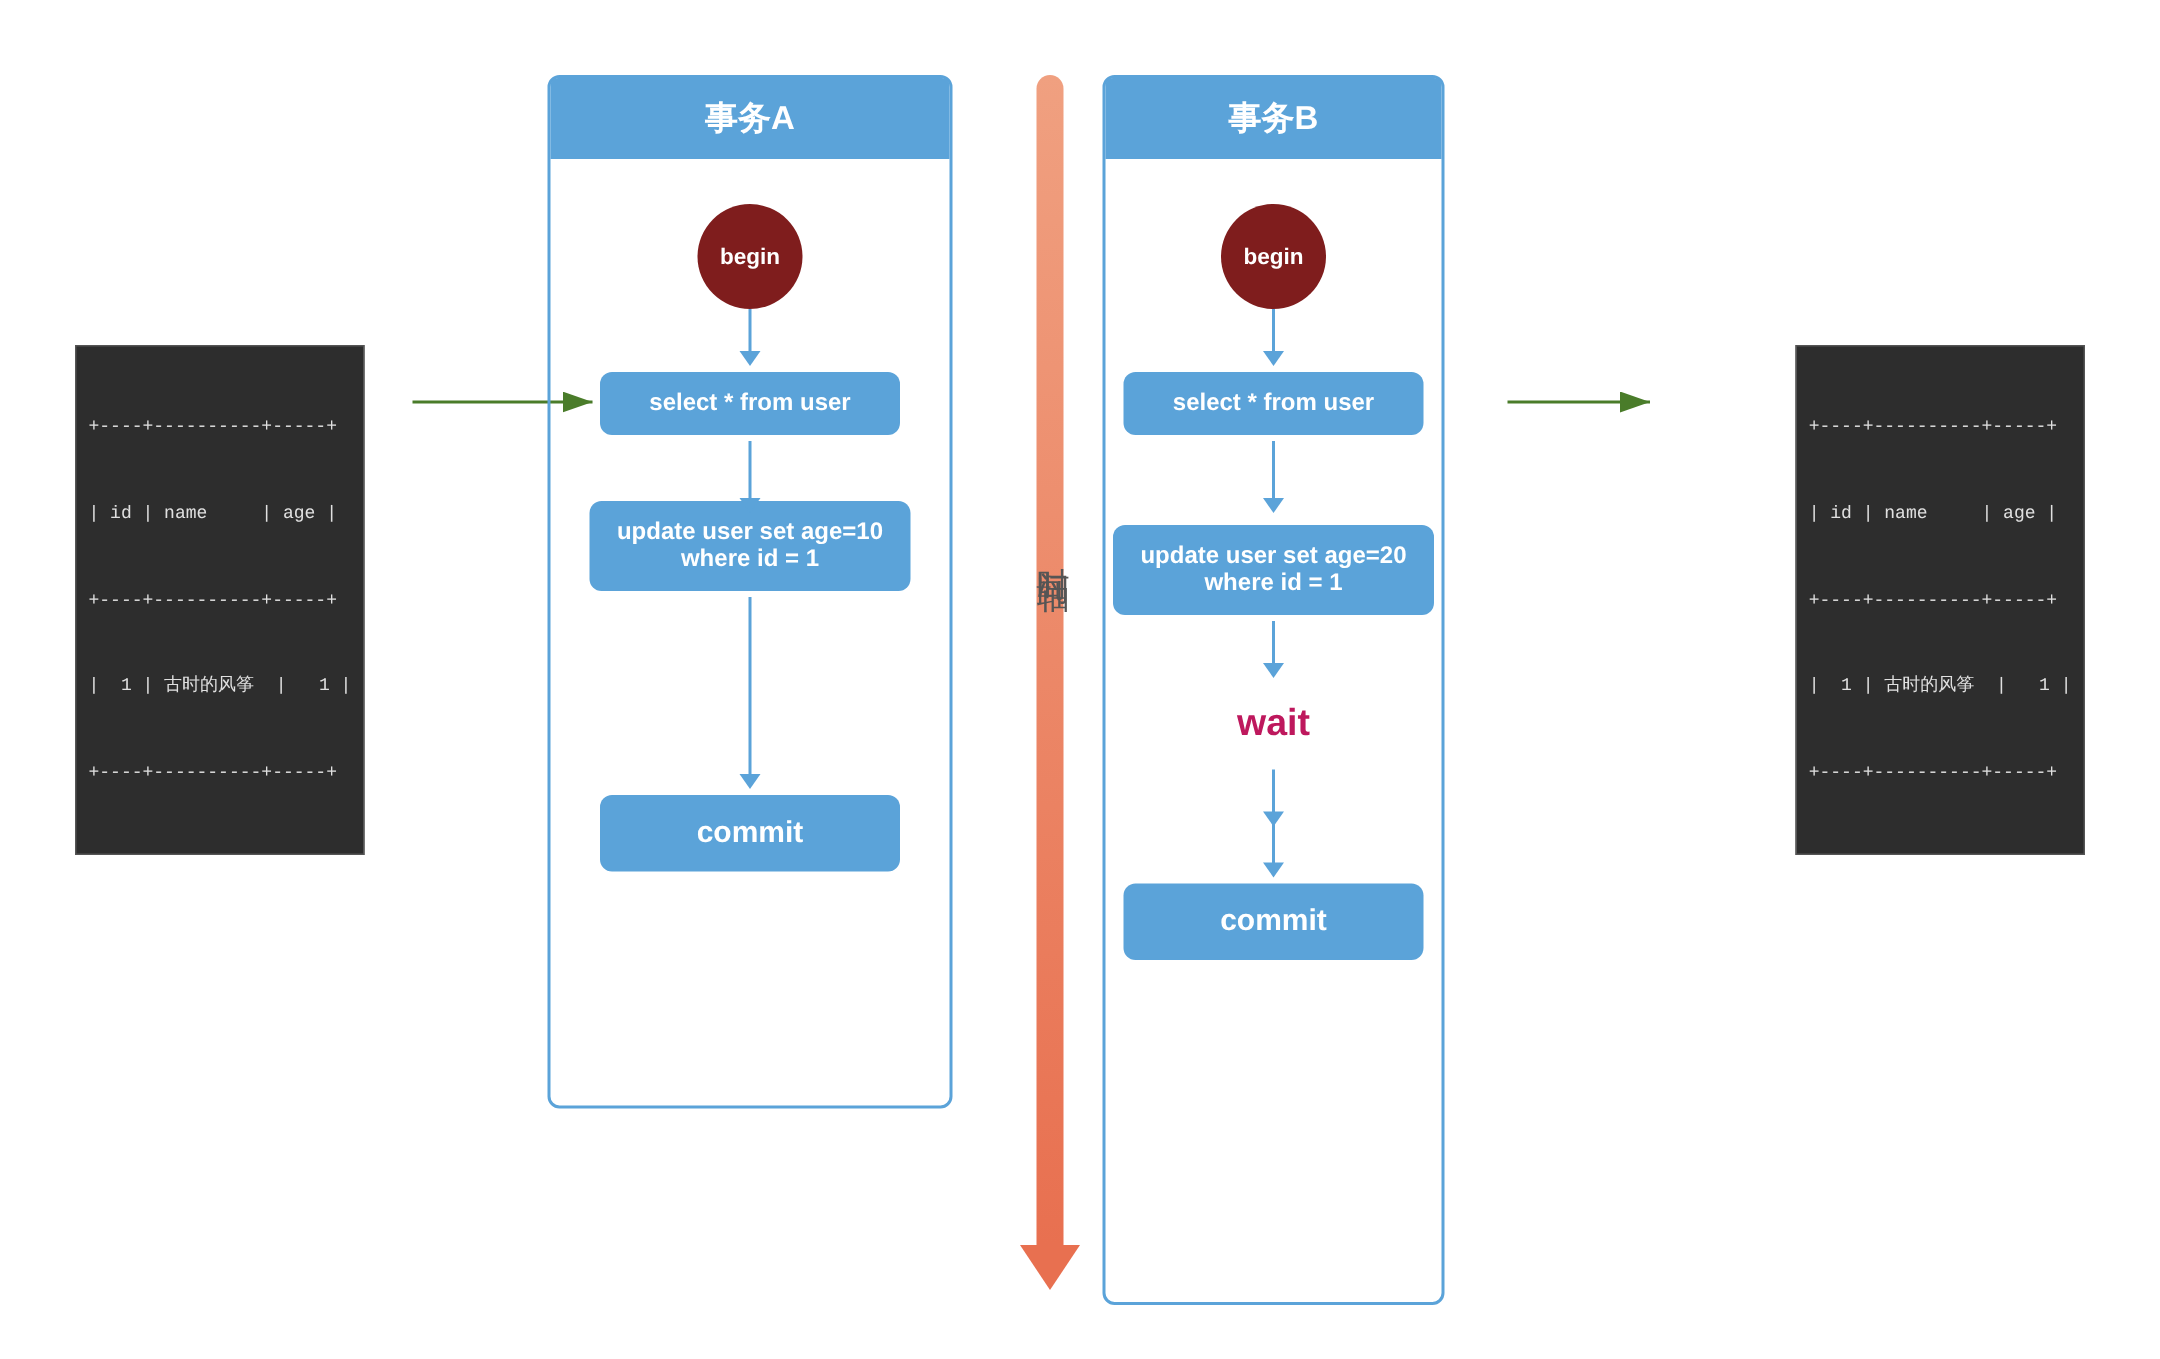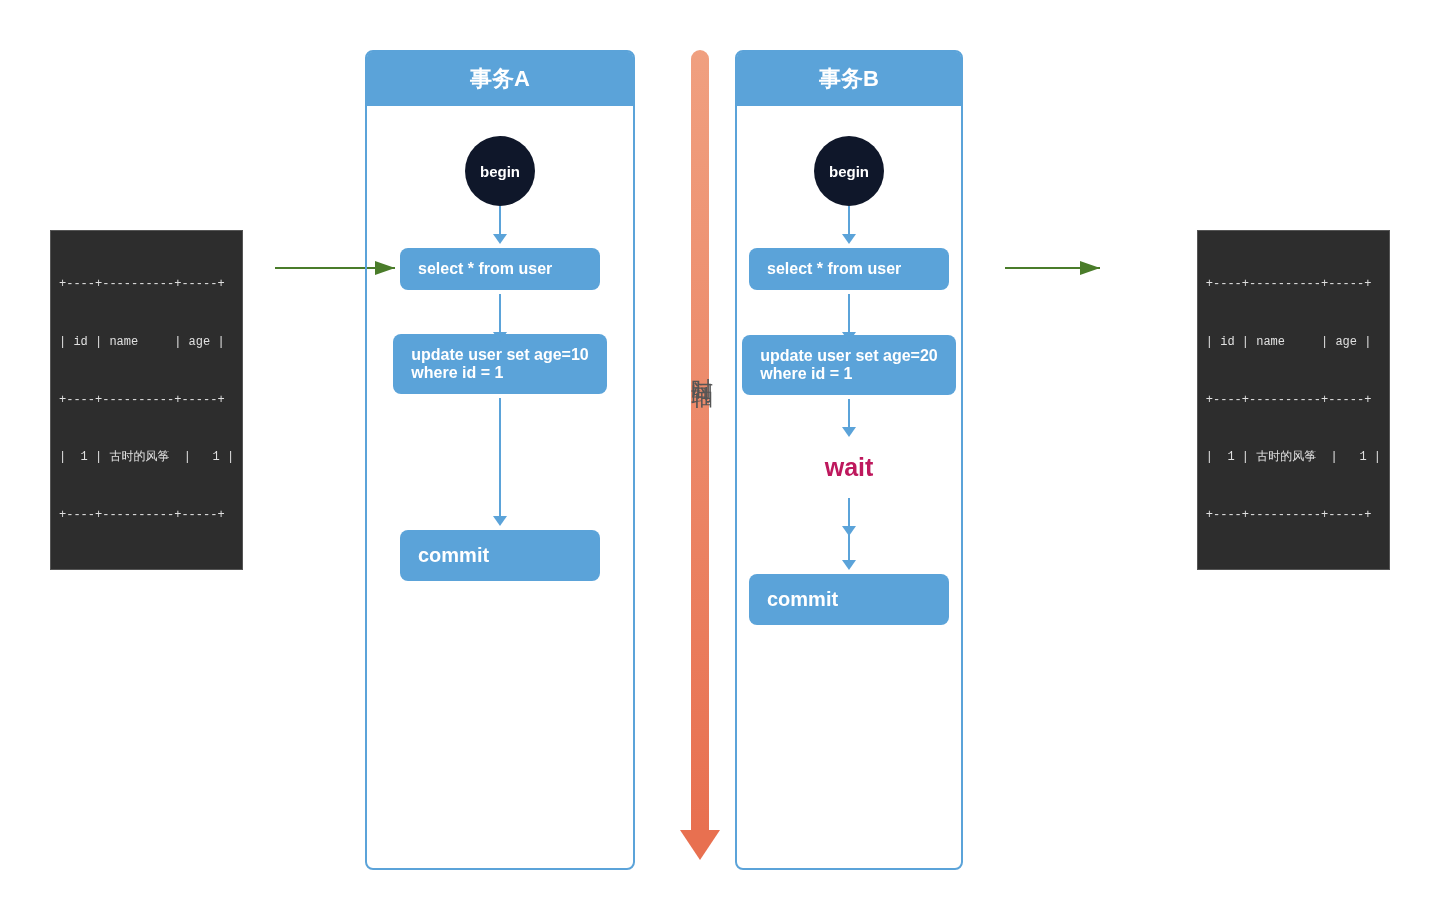--- a/index.html
+++ b/index.html
@@ -27,21 +27,21 @@
       border-radius: 8px;
       display: flex;
       flex-direction: column;
       align-items: center;
       padding-bottom: 30px;
     }
 
     .transaction-col-a {
       left: 365px;
       width: 270px;
-      height: 820px;
+      height: 689px;
     }
 
     .transaction-col-b {
       left: 735px;
       width: 228px;
       height: 820px;
     }
 
     .col-header {
       width: 100%;
@@ -53,35 +53,35 @@
       font-size: 22px;
       font-weight: bold;
       margin-bottom: 0;
     }
 
     
     .node-begin {
       width: 70px;
       height: 70px;
       border-radius: 50%;
-      background: #0f172a;
+      background: #7f1d1d;
       color: white;
       display: flex;
       align-items: center;
       justify-content: center;
       font-size: 15px;
       font-weight: bold;
       margin-top: 30px;
     }
 
     .node-box {
       background: #5ba3d9;
       color: white;
       border-radius: 8px;
-      text-align: left;
+      text-align: center;
       font-size: 16px;
       font-weight: bold;
       padding: 12px 18px;
       min-width: 200px;
       max-width: 220px;
     }
 
     
     .time-axis {
       position: absolute;
@@ -247,21 +247,21 @@
       </div>
 
       <div style="margin-top:12px;">
         <div class="node-box">select * from user</div>
       </div>
 
       <div style="height:40px; width:2px; background:#5ba3d9; position:relative; margin-top:4px;">
         <div style="position:absolute;bottom:-8px;left:50%;transform:translateX(-50%);border-left:7px solid transparent;border-right:7px solid transparent;border-top:10px solid #5ba3d9;"></div>
       </div>
 
-      <div style="margin-top:1px;">
+      <div style="margin-top:16px;">
         <div class="node-box" style="white-space:pre-line;">update user set age=20
 where id = 1</div>
       </div>
 
       <div style="height:30px; width:2px; background:#5ba3d9; position:relative; margin-top:4px;">
         <div style="position:absolute;bottom:-8px;left:50%;transform:translateX(-50%);border-left:7px solid transparent;border-right:7px solid transparent;border-top:10px solid #5ba3d9;"></div>
       </div>
 
       <div class="wait-text" style="margin-top:16px;">wait</div>
 

